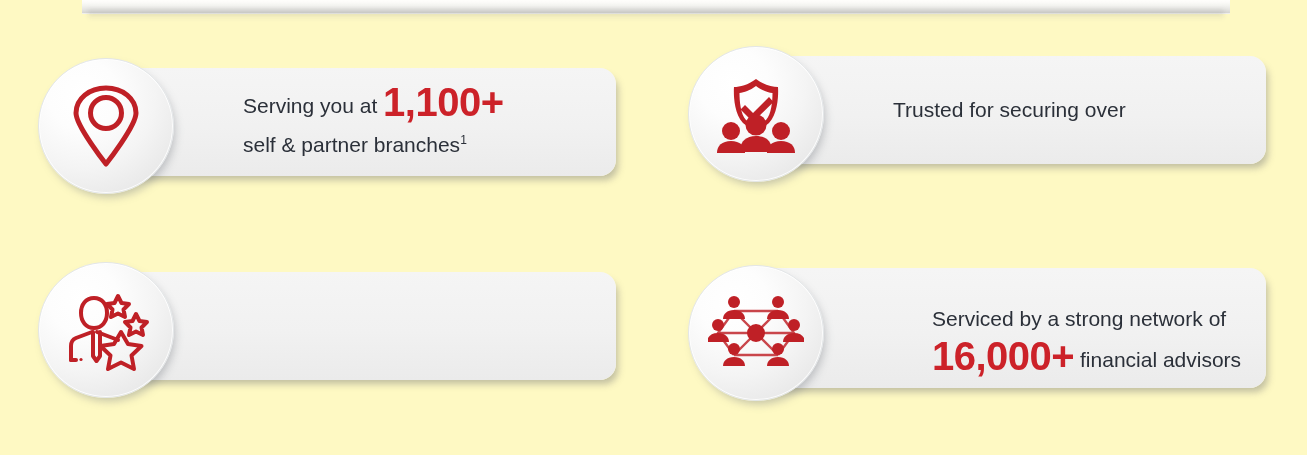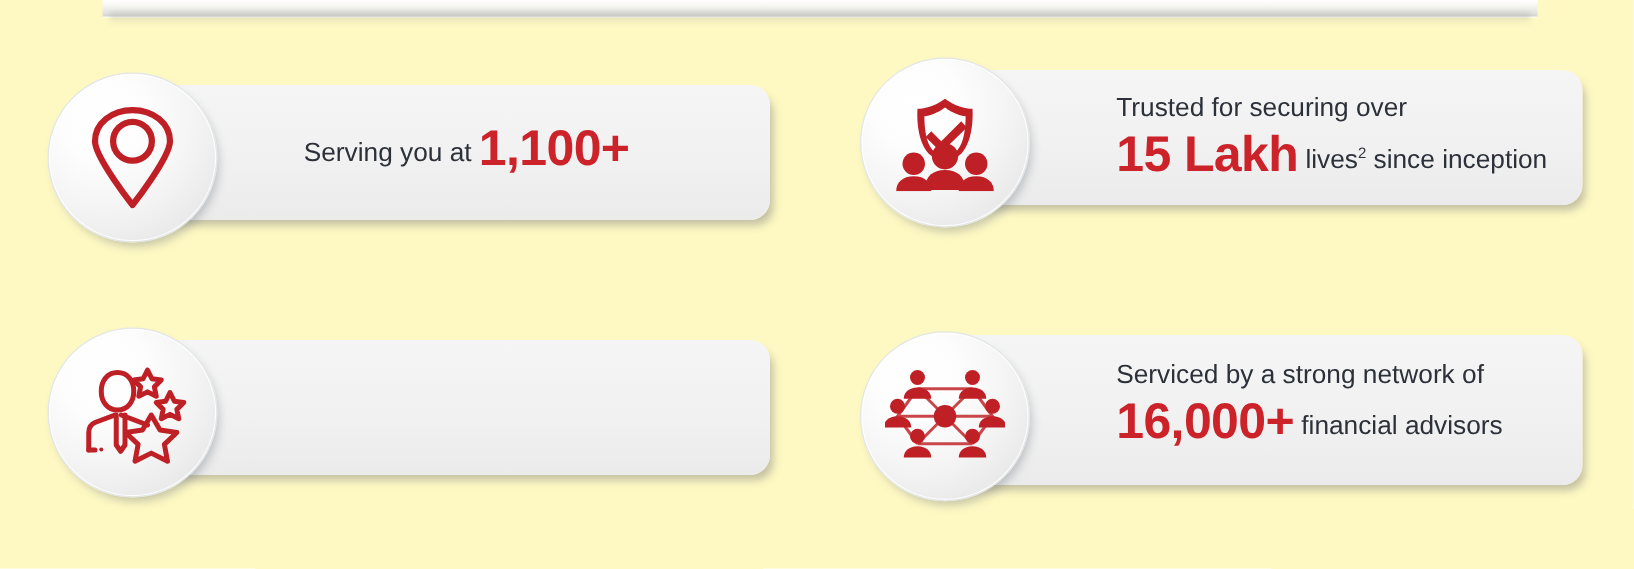--- a/index.html
+++ b/index.html
@@ -105,41 +105,44 @@
   .line.has-big { line-height: 44px; }
   sup { font-size: 12px; vertical-align: super; line-height: 0; }
 
   
   #card-branches  { left: 38px;  top: 58px;  width: 578px; }
   #card-lives     { left: 688px; top: 46px;  width: 578px; }
   #card-years     { left: 38px;  top: 262px; width: 578px; }
   #card-advisors  { left: 688px; top: 262px; width: 578px; }
 
   #card-advisors .pill { height: 120px; top: 6px; }
-  #card-advisors .text { height: 120px; top: 1px; }
+  #card-advisors .text { height: 120px; top: 20px; margin-left: 39px; }
   #card-advisors .badge { top: 3px; }
 </style>
 </head>
 <body>
 
 <div id="page">
 
   <div id="top-band"></div>
 
   <div class="card" id="card-branches">
     <div class="pill"></div>
     <div class="badge">
       <svg width="78" height="82" viewBox="0 0 78 82" fill="none" stroke="#BF2026" stroke-width="5" stroke-linejoin="round" stroke-linecap="round">
         <path d="M39 79 C39 79 9 41 9 28 C9 13.6 22.4 3 39 3 C55.6 3 69 13.6 69 28 C69 41 39 79 39 79 Z"></path>
         <circle cx="39" cy="28" r="15.5"></circle>
       </svg>
     </div>
     <div class="text">
       <div class="line has-big">
         <span>Serving you at </span><span class="big">1,100+</span>
+      </div>
+      <div class="line">
+        <span>self &amp; partner branches</span><sup>1</sup>
       </div>
     </div>
   </div>
 
   <div class="card" id="card-lives">
     <div class="pill"></div>
     <div class="badge">
       <svg width="92" height="78" viewBox="0 0 92 78" fill="#BF2026">
         <path d="M46 4 C38 10 30 12 24 12 C24 12 22 36 33 48 L46 58 L59 48 C70 36 68 12 68 12 C62 12 54 10 46 4 Z
                  M46 11 C52 15.5 58 17.5 62.5 18 C62.5 26 61.5 39 56 45 L46 52 L36 45 C30.5 39 29.5 26 29.5 18
@@ -149,24 +152,20 @@
         <path d="M46 61 C36 61 30.5 66.5 30.5 74 L30.5 77 L61.5 77 L61.5 74 C61.5 66.5 56 61 46 61 Z"></path>
         <circle cx="21" cy="56" r="9"></circle>
         <path d="M21 66 C12 66 7 71 7 77.5 L7 78 L35 78 L35 77.5 C35 71 30 66 21 66 Z"></path>
         <circle cx="71" cy="56" r="9"></circle>
         <path d="M71 66 C62 66 57 71 57 77.5 L57 78 L85 78 L85 77.5 C85 71 80 66 71 66 Z"></path>
       </svg>
     </div>
     <div class="text">
       <div class="line">
         <span>Trusted for securing over</span>
-      </div>
-      <div class="line has-big">
-        <span class="big">15 Lakh</span>
-        <span>lives</span><sup>2</sup><span> since inception</span>
       </div>
     </div>
   </div>
 
   <div class="card" id="card-years">
     <div class="pill"></div>
     <div class="badge">
       <svg width="88" height="84" viewBox="0 0 88 84" fill="none" stroke="#BF2026" stroke-width="4" stroke-linejoin="round" stroke-linecap="round">
         <path d="M32 10 C24 10 19 16.5 19 25 C19 33.5 24 40 32 40 C40 40 45 33.5 45 25 C45 16.5 40 10 32 10 Z"></path>
         <path d="M30 44 L14 50 C10.5 51.5 9 54.5 9 58 L9 72"></path>

